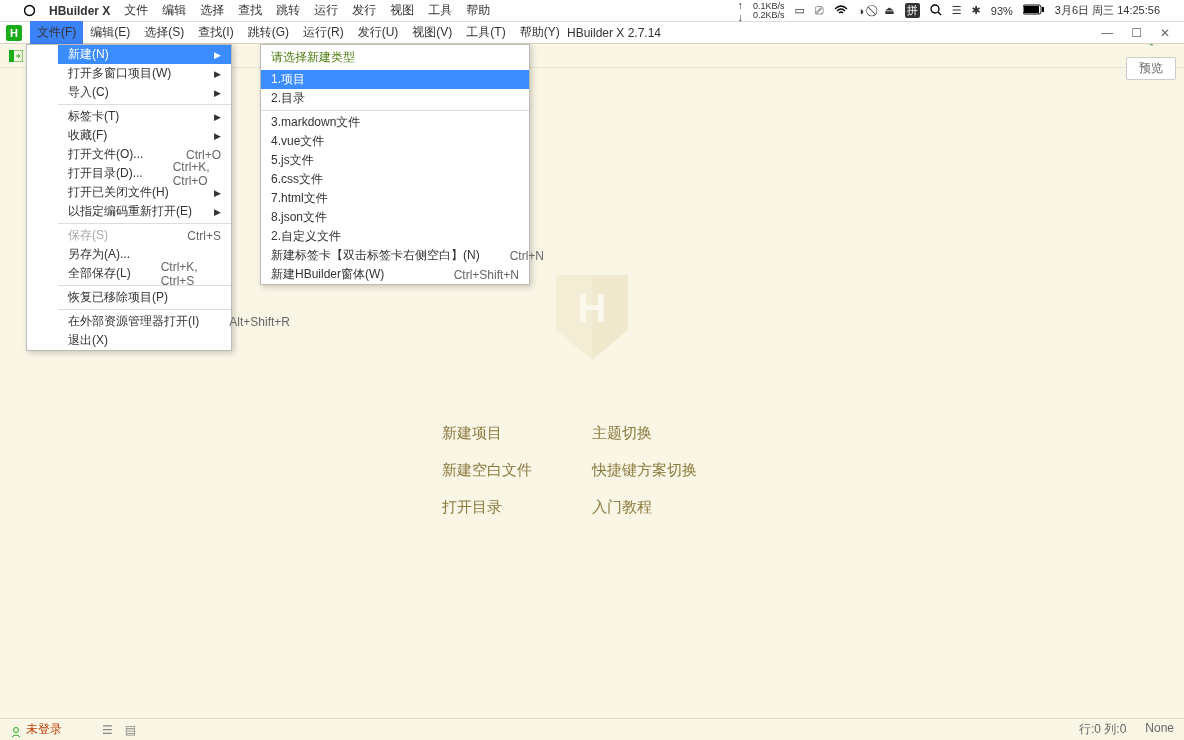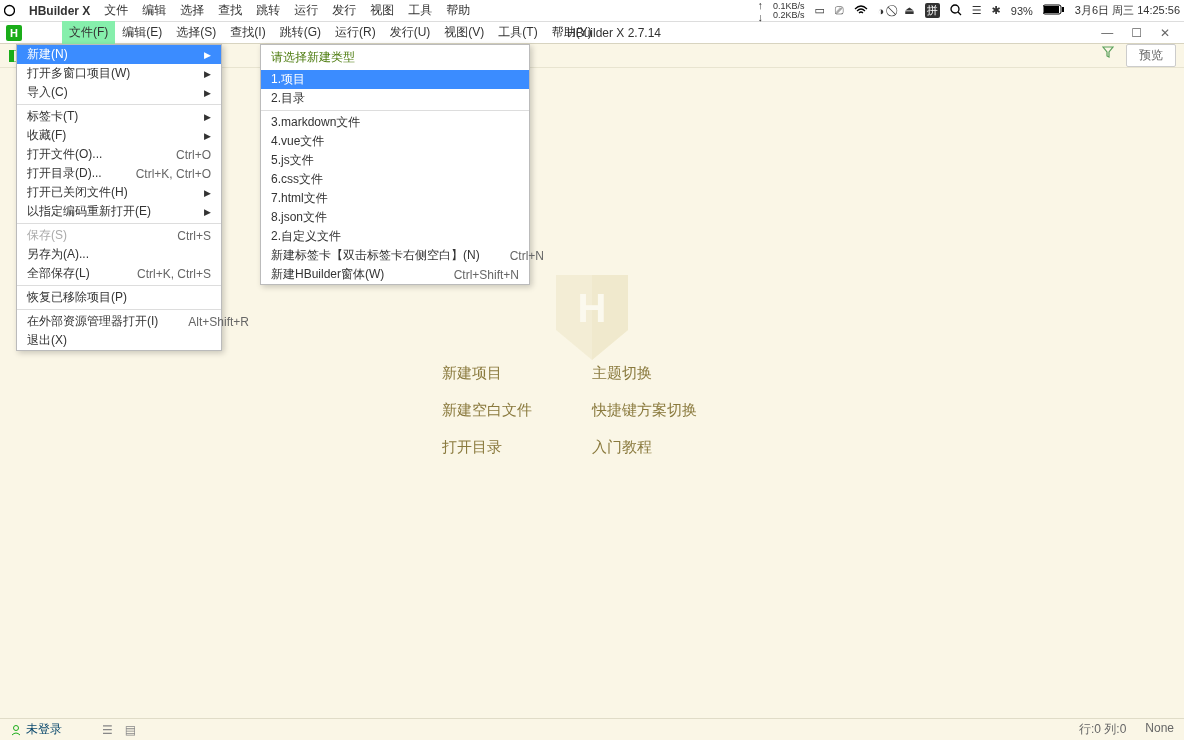--- a/index.html
+++ b/index.html
@@ -1,58 +1,58 @@
 <!DOCTYPE html>
 <html><head>
 <meta charset="utf-8">
 <style>
 * { margin: 0; padding: 0; box-sizing: border-box; font-family: "Microsoft YaHei", "PingFang SC", Arial, sans-serif; }
 body { width: 1184px; height: 740px; background: #faf6e6; overflow: hidden; position: relative; font-size: 12px; color: #333; }
 
-.mac-menubar { height: 22px; background: #fff; display: flex; align-items: center; padding: 0 4px; font-size: 12px; border-bottom: 1px solid #ddd; }
+.mac-menubar { height: 22px; background: #fff; display: flex; align-items: center; padding: 0 24px; font-size: 12px; border-bottom: 1px solid #ddd; }
 .mac-menubar .left { display: flex; align-items: center; gap: 14px; }
 .mac-menubar .app-name { font-weight: bold; }
 .mac-menubar .right { margin-left: auto; display: flex; align-items: center; gap: 10px; font-size: 11px; }
 .mac-menubar .netspeed { font-size: 9px; line-height: 9px; text-align: right; }
 .mac-icon { display: inline-flex; align-items: center; }
 
 .app-menubar { height: 22px; background: #fff; display: flex; align-items: center; padding-left: 6px; border-bottom: 1px solid #d8d4c0; position: relative; }
 .app-menubar .hlogo { width: 16px; height: 16px; background: #1aad19; color: #fff; font-weight: bold; font-size: 11px; display: flex; align-items: center; justify-content: center; border-radius: 2px; margin-right: 8px; }
 .app-menubar .mitem { padding: 3px 7px; cursor: default; }
-.app-menubar .mitem.active { background: #86efac; margin-left: 32px; }
+.app-menubar .mitem.active { background: #3b82f6; }
 .app-menubar .center-title { position: absolute; left: 50%; transform: translateX(-50%); color: #333; font-size: 12px; padding-left: 44px; }
 .app-menubar .win-controls { margin-left: auto; display: flex; gap: 18px; padding-right: 14px; color: #666; }
 
 .toolbar { height: 24px; background: #faf6e6; display: flex; align-items: center; padding: 0 8px; border-bottom: 1px solid #e8e4d0; }
 .toolbar .tool-icon { width: 16px; height: 16px; margin-right: 6px; display:flex; align-items:center; justify-content:center; }
-.toolbar .right-tools { margin-left: auto; display: flex; align-items: flex-start; gap: 6px; }
+.toolbar .right-tools { margin-left: auto; display: flex; align-items: center; gap: 6px; flex-direction: column; }
 .toolbar .preview-btn { border: 1px solid #ccc; background: #fff; padding: 2px 12px; font-size: 12px; color: #666; border-radius: 2px; }
 .toolbar .filter { color: #6bb36b; padding: 2px 6px; }
 
 .dropdown { position: absolute; background: #fff; border: 1px solid #bbb; box-shadow: 2px 2px 6px rgba(0,0,0,0.2); font-size: 12px; z-index: 100; }
 .dropdown .row { display: flex; align-items: center; height: 19px; padding: 0 10px; cursor: default; position: relative; }
 .dropdown .row.highlight { background: #3b8cff; color: #fff; }
 .dropdown .row.disabled { color: #aaa; }
 .dropdown .sep { height: 1px; background: #ddd; margin: 2px 0; }
 .dropdown .label { flex: 1; white-space: nowrap; }
 .dropdown .shortcut { margin-left: 30px; color: #666; }
 .dropdown .arrow { margin-left: auto; }
 
-.dd-file { top: 44px; left: 16px; width: 206px; }
+.dd-file { top: 44px; left: 26px; width: 206px; padding-left: 31px; }
 .dd-new  { top: 44px; left: 260px; width: 270px; }
 .dd-new .header { color: #4d7c0f; padding: 4px 10px; height: auto; }
 
 .welcome { position: absolute; top: 270px; left: 50%; transform: translateX(-50%); display: flex; flex-direction: column; align-items: center; }
 .shield { position: relative; width: 82px; height: 94px; opacity: 0.35; }
 .shield svg { width: 100%; height: 100%; }
-.welcome-links { display: grid; grid-template-columns: 150px 150px; gap: 18px 0; font-size: 15px; color: #8a7a3e; }
+.welcome-links { margin-top: 60px; display: grid; grid-template-columns: 150px 150px; gap: 18px 0; font-size: 15px; color: #8a7a3e; }
 .welcome-links span { cursor: default; }
 
 .statusbar { position: absolute; bottom: 0; left: 0; right: 0; height: 22px; background: #faf6e6; border-top: 1px solid #e0dcc8; display: flex; align-items: center; padding: 0 10px; font-size: 12px; color: #666; }
-.statusbar .login { color: #0c4a6e; display: flex; align-items: center; gap: 4px; }
+.statusbar .login { color: #c2410c; display: flex; align-items: flex-end; gap: 4px; }
 .statusbar .sb-icons { display: flex; gap: 12px; margin-left: 40px; color: #888; }
 .statusbar .right { margin-left: auto; display: flex; gap: 19px; }
 </style>
 </head>
 <body>
 
 <div class="mac-menubar">
   <div class="left">
     <span class="mac-icon">
         <svg width="11" height="13" viewBox="0 0 11 13">

